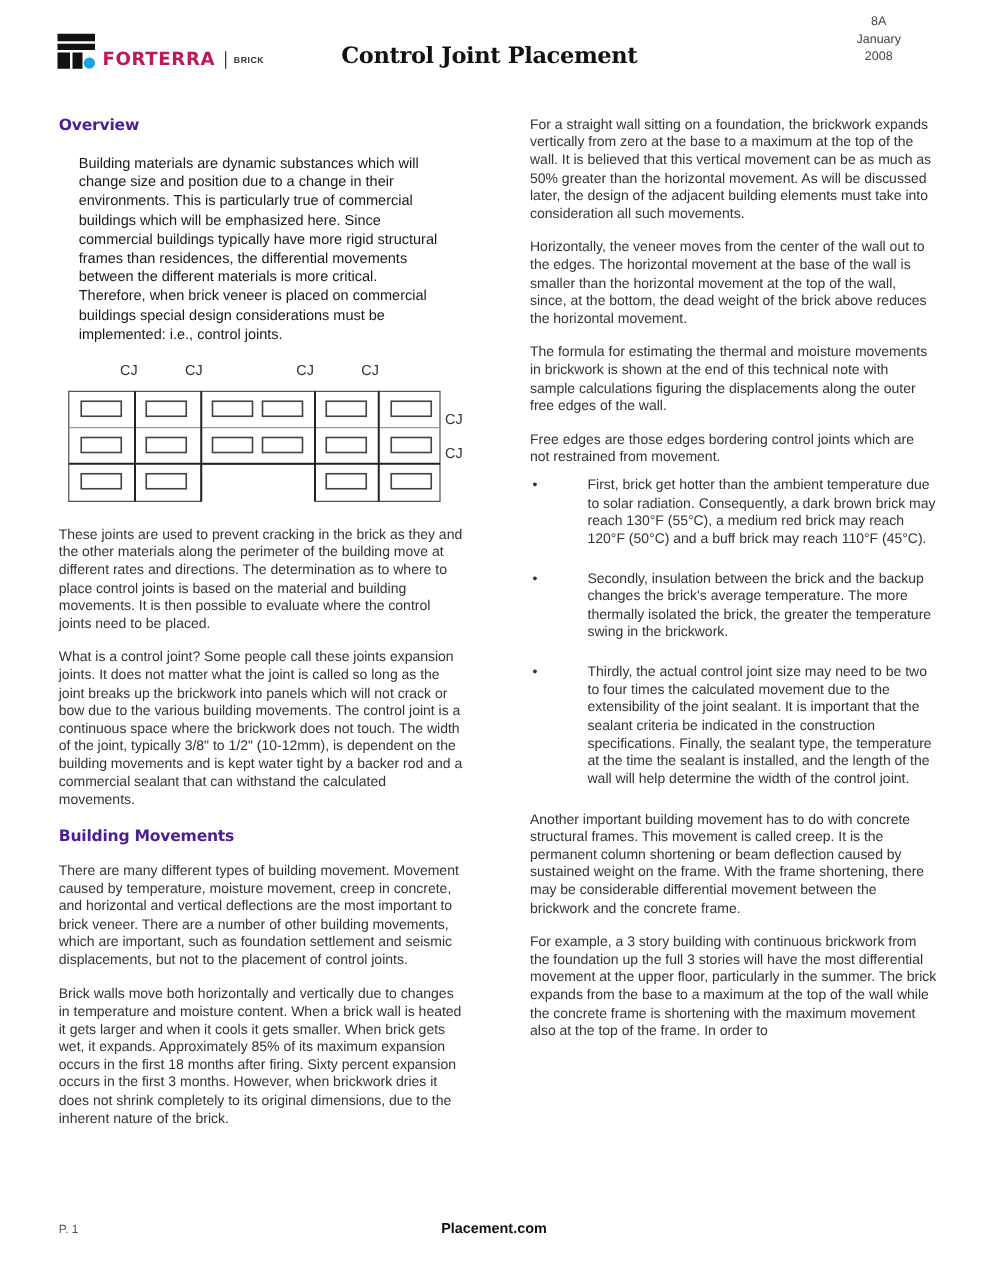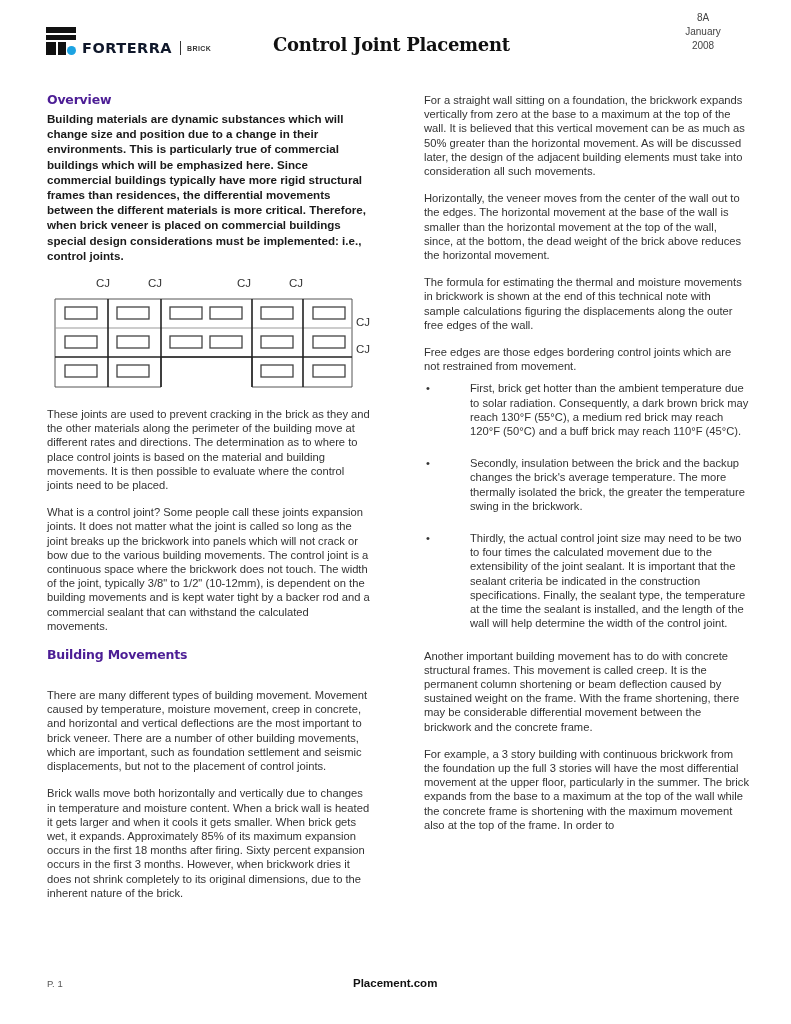--- a/index.html
+++ b/index.html
@@ -7,32 +7,32 @@
            font-family: "Liberation Sans", sans-serif; color: #2b2b2b; }
 
     .header { position: absolute; left: 0; top: 0; width: 791px; height: 80px; }
     .logo { position: absolute; left: 46px; top: 25px; height: 30px; display: flex; align-items: flex-end; }
     .logo-mark { width: 30px; height: 28px; position: relative; }
     .logo-mark .bar1 { position: absolute; left: 0; top: 0; width: 30px; height: 6px; background: #111; }
     .logo-mark .bar2 { position: absolute; left: 0; top: 8px; width: 30px; height: 5px; background: #111; }
     .logo-mark .col { position: absolute; left: 0; top: 15px; width: 10px; height: 13px; background: #111; }
     .logo-mark .sq { position: absolute; left: 12px; top: 15px; width: 8px; height: 13px; background: #111; }
     .logo-mark .dot { position: absolute; left: 21px; top: 19px; width: 9px; height: 9px; border-radius: 50%; background: #1ca3e2; }
-    .logo-word { font-family: "DejaVu Sans", sans-serif; font-weight: 900; font-size: 14.5px; letter-spacing: 0.5px; color: #0f172a; margin-left: 6px; line-height: 14px; text-align: right; }
+    .logo-word { font-family: "DejaVu Sans", sans-serif; font-weight: 900; font-size: 14.5px; letter-spacing: 0.5px; color: #be185d; margin-left: 6px; line-height: 14px; text-align: right; }
     .logo-sep { width: 1px; height: 14px; background: #333; margin-left: 8px; }
     .logo-sub { font-family: "Liberation Sans", sans-serif; font-weight: 700; font-size: 7px; color: #333; margin-left: 6px; letter-spacing: 0.4px; line-height: 12px; }
 
     .title { position: absolute; left: 273px; top: 34px; font-family: "DejaVu Serif", serif; font-weight: 900; font-size: 18px; color: #111; letter-spacing: -0.3px; }
     .docmeta { position: absolute; right: 53px; top: 11px; width: 70px; text-align: center; font-size: 10px; line-height: 14px; color: #444; }
 
     .col-left { position: absolute; left: 47px; top: 92px; width: 325px; }
     .col-right { position: absolute; left: 424px; top: 93px; width: 325px; }
 
     .section-h { font-family: "DejaVu Sans", sans-serif; font-weight: 900; font-size: 12.5px; color: #4c1d95; margin: 0 0 4px 0; letter-spacing: -0.2px; }
-    .lead { font-weight: 700; font-size: 11.6px; line-height: 15.2px; color: #1a1a1a; margin: 0; }
+    .lead { font-weight: 400; font-size: 11.6px; line-height: 15.2px; color: #1a1a1a; margin: 16px; }
     p { font-size: 11.2px; line-height: 14.2px; margin: 0 0 13px 0; color: #333; }
 
     .diagram { position: relative; width: 330px; height: 112px; margin: 14px 0 18px 0; }
     .diagram svg { position: absolute; left: 0; top: 0; }
     .cj { position: absolute; font-size: 11.5px; color: #333; font-family: "Liberation Sans", sans-serif; }
 
     .bullets { margin: 0 0 0 0; padding: 0; list-style: none; }
     .bullets li { position: relative; padding-left: 46px; font-size: 11.2px; line-height: 14.2px; color: #333; margin-bottom: 18px; }
     .bullets li .dotb { position: absolute; left: 2px; top: 0; }
 
@@ -108,21 +108,21 @@
         <rect x="70" y="88" width="32" height="12"></rect>
         <rect x="214" y="88" width="32" height="12"></rect>
         <rect x="266" y="88" width="32" height="12"></rect>
       </g>
     </svg>
   </div>
 
   <p>These joints are used to prevent cracking in the brick as they and the other materials along the perimeter of the building move at different rates and directions. The determination as to where to place control joints is based on the material and building movements. It is then possible to evaluate where the control joints need to be placed.</p>
   <p>What is a control joint? Some people call these joints expansion joints. It does not matter what the joint is called so long as the joint breaks up the brickwork into panels which will not crack or bow due to the various building movements. The control joint is a continuous space where the brickwork does not touch. The width of the joint, typically 3/8" to 1/2" (10-12mm), is dependent on the building movements and is kept water tight by a backer rod and a commercial sealant that can withstand the calculated movements.</p>
 
-  <h2 class="section-h" style="margin-top:14px;margin-bottom:26px;">Building Movements</h2>
+  <h2 class="section-h" style="margin-top:14px;margin-bottom:14px;">Building Movements</h2>
   <p>There are many different types of building movement. Movement caused by temperature, moisture movement, creep in concrete, and horizontal and vertical deflections are the most important to brick veneer. There are a number of other building movements, which are important, such as foundation settlement and seismic displacements, but not to the placement of control joints.</p>
   <p>Brick walls move both horizontally and vertically due to changes in temperature and moisture content. When a brick wall is heated it gets larger and when it cools it gets smaller. When brick gets wet, it expands. Approximately 85% of its maximum expansion occurs in the first 18 months after firing. Sixty percent expansion occurs in the first 3 months. However, when brickwork dries it does not shrink completely to its original dimensions, due to the inherent nature of the brick.</p>
 </div>
 
 <div class="col-right">
   <p>For a straight wall sitting on a foundation, the brickwork expands vertically from zero at the base to a maximum at the top of the wall. It is believed that this vertical movement can be as much as 50% greater than the horizontal movement. As will be discussed later, the design of the adjacent building elements must take into consideration all such movements.</p>
   <p>Horizontally, the veneer moves from the center of the wall out to the edges. The horizontal movement at the base of the wall is smaller than the horizontal movement at the top of the wall, since, at the bottom, the dead weight of the brick above reduces the horizontal movement.</p>
   <p>The formula for estimating the thermal and moisture movements in brickwork is shown at the end of this technical note with sample calculations figuring the displacements along the outer free edges of the wall.</p>
   <p style="margin-bottom:8px;">Free edges are those edges bordering control joints which are not restrained from movement.</p>
 

